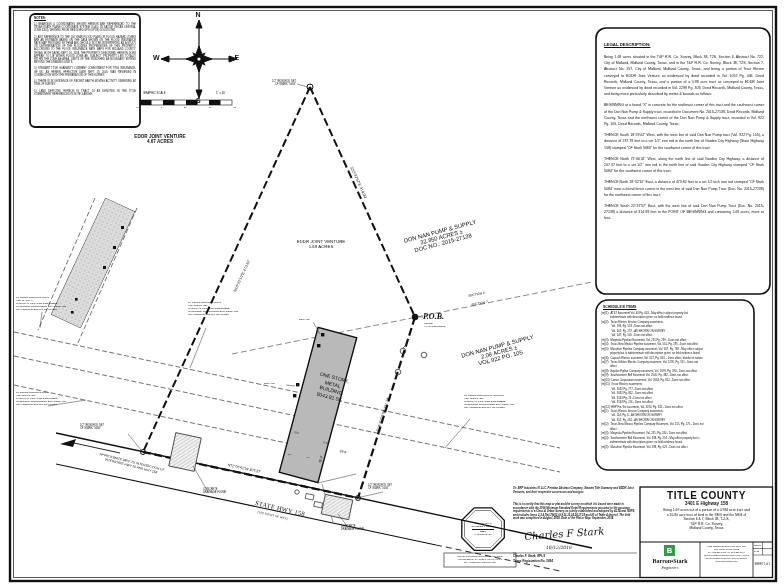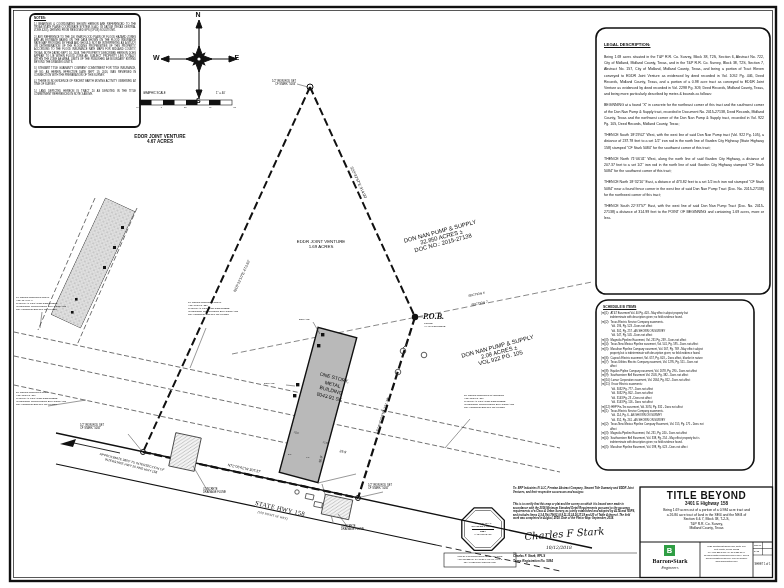--- a/index.html
+++ b/index.html
@@ -360,21 +360,21 @@
     <div>CHARLES F. STARK</div>
     <div>5084</div>
     <div>LAND SURVEYOR</div>
   </div>
 <div class="blk lines" style="left:445px;top:554.5px;width:70px;font-size:2.1px;line-height:1.5;">
     <div>USE OF THE ELECTRONIC SEAL/SIGNATURE</div>
     <div>AUTHORIZED BY CHARLES F. STARK, R.P.L.S.</div>
     <div>TEXAS REGISTRATION NO. 5084</div>
   </div>
 
-<div class="blk" style="left:641px;top:490px;width:131px;font-size:10px;font-weight:bold;letter-spacing:.5px;">TITLE BEYOND</div>
+<div class="blk" style="left:641px;top:490px;width:131px;font-size:10px;font-weight:bold;letter-spacing:.5px;">TITLE COUNTY</div>
 <div class="blk" style="left:641px;top:501px;width:131px;font-size:4.5px;font-weight:bold;">3401 E Highway 158</div>
 <div class="blk lines" style="left:641px;top:508px;width:131px;font-size:3.4px;line-height:1.35;">
     <div>Being 1.69 acres out of a portion of a 0.984 acre tract and</div>
     <div>a 26.80 acre tract of land in the SE/4  and the NE/4 of</div>
     <div>Section 6 &amp; 7, Block 38, T-2-S,</div>
     <div>T&amp;P R.R. Co. Survey,</div>
     <div>Midland County, Texas</div>
   </div>
 
 <div class="logo-sq" style="position:absolute;left:664px;top:545px;width:11px;height:11px;background:#2f9e44;font-size:7.5px;">B</div>

